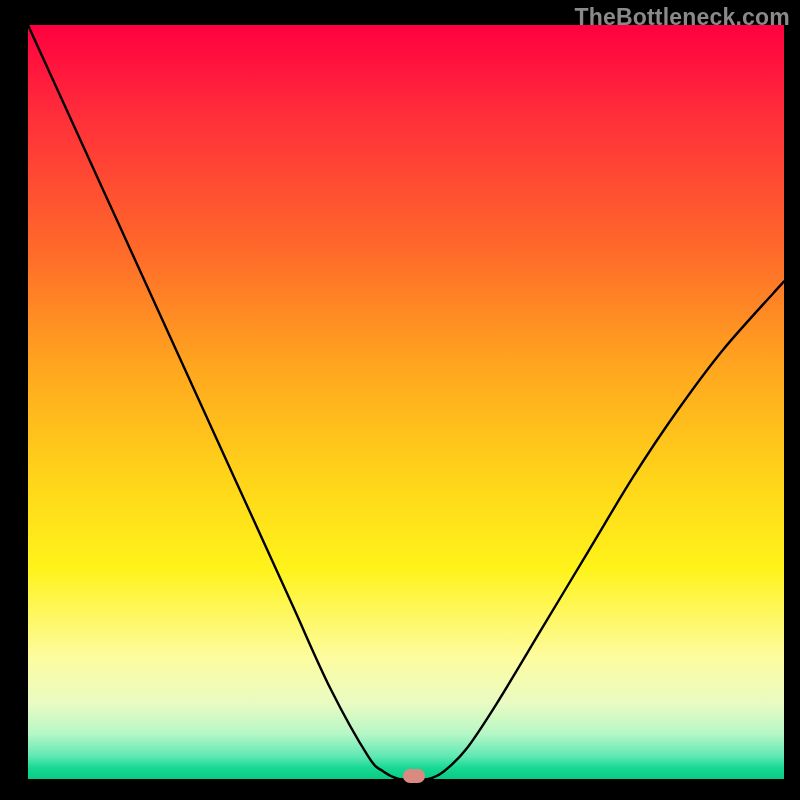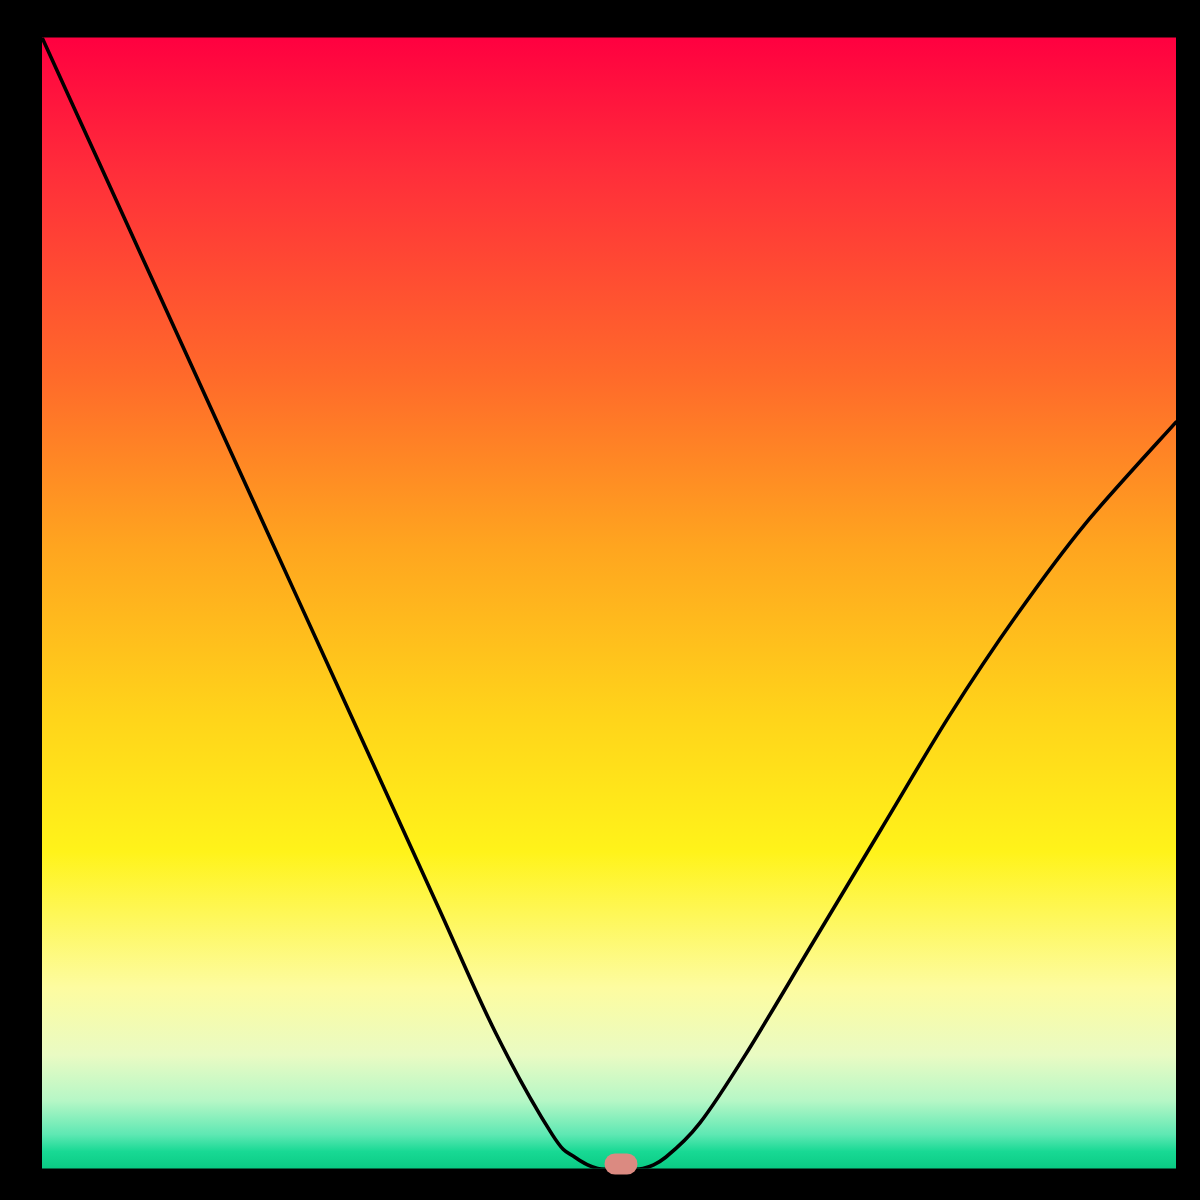--- a/index.html
+++ b/index.html
@@ -74,13 +74,14 @@
   <div class="plot">
     <div class="gradient"></div>
 
     <svg class="curve" viewBox="0 0 756 754" preserveAspectRatio="none">
       <path id="curve-path" fill="none" stroke="#000" stroke-width="2.4" stroke-linejoin="round" stroke-linecap="round" d="M 0.0 0.0 C 6.3 13.8, 25.2 55.3, 37.8 82.9 C 50.4 110.6, 63.0 138.2, 75.6 165.9 C 88.2 193.5, 100.8 221.2, 113.4 248.8 C 126.0 276.5, 138.6 304.1, 151.2 331.8 C 163.8 359.4, 176.4 387.1, 189.0 414.7 C 201.6 442.3, 214.2 470.0, 226.8 497.6 C 239.4 525.3, 252.0 552.9, 264.6 580.6 C 277.2 608.2, 289.8 638.4, 302.4 663.5 C 315.0 688.7, 331.4 717.6, 340.2 731.4 C 349.0 745.2, 350.3 742.7, 355.3 746.5 C 360.4 750.2, 365.4 752.7, 370.4 754.0 C 375.5 755.3, 380.5 754.0, 385.6 754.0 C 390.6 754.0, 395.6 755.3, 400.7 754.0 C 405.7 752.7, 409.5 751.5, 415.8 746.5 C 422.1 741.4, 429.7 735.2, 438.5 723.8 C 447.3 712.5, 456.1 698.7, 468.7 678.6 C 481.3 658.5, 499.0 628.3, 514.1 603.2 C 529.2 578.1, 544.3 552.9, 559.4 527.8 C 574.6 502.7, 589.7 476.3, 604.8 452.4 C 619.9 428.5, 635.0 405.9, 650.2 384.5 C 665.3 363.2, 677.9 345.6, 695.5 324.2 C 713.2 302.9, 745.9 267.7, 756.0 256.4"></path>
     </svg>
 
     <div id="marker" class="marker" style="left: 374.56px; top: 744px; background: rgb(219, 138, 129);"></div>
   </div>
 
+  <div class="watermark">TheBottleneck.com</div>
 </div>
 
 </body></html>

